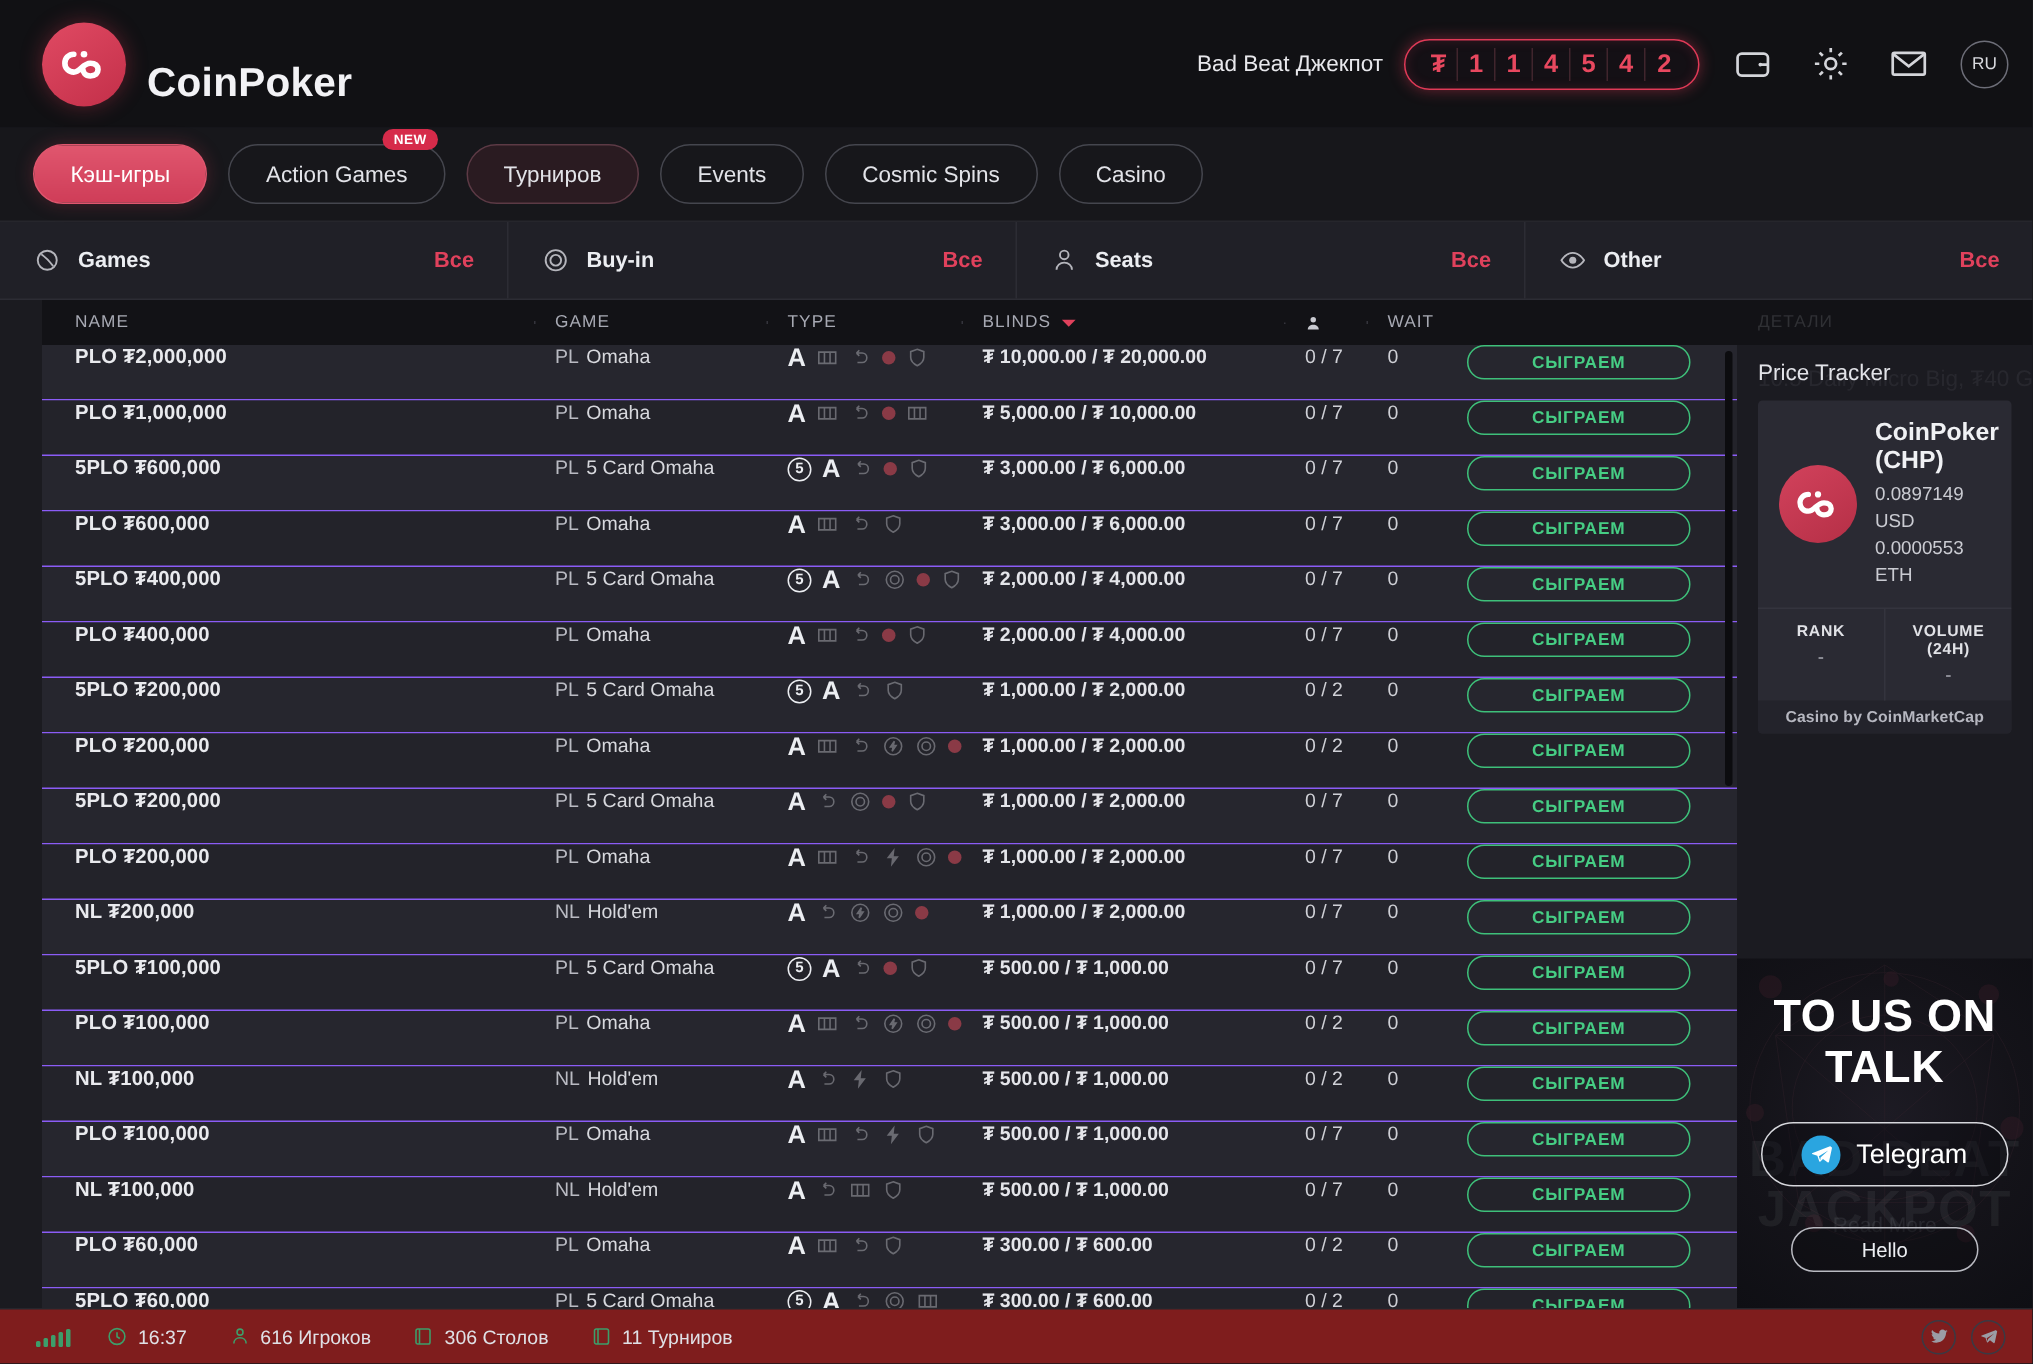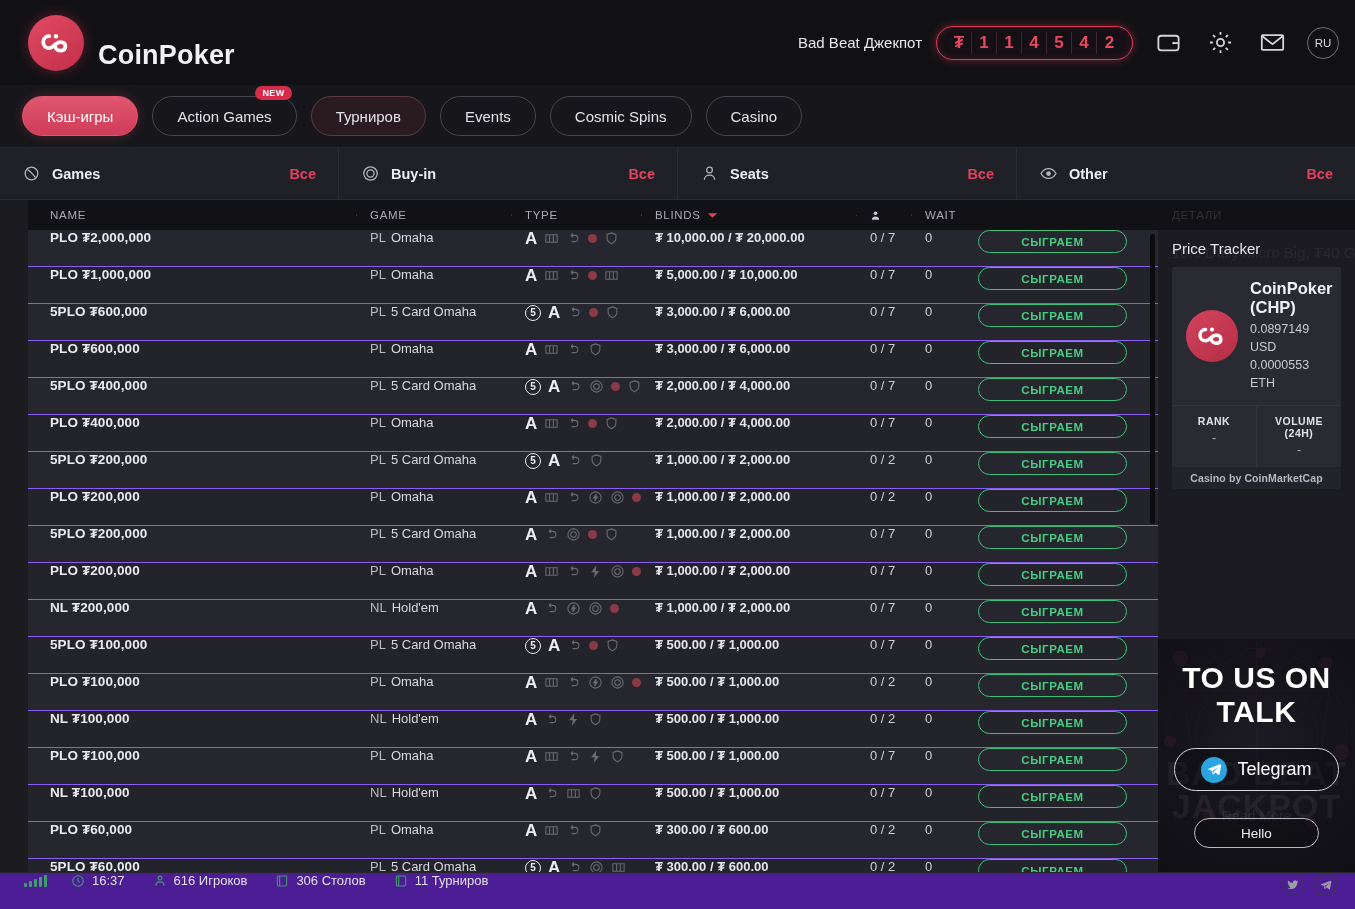--- a/index.html
+++ b/index.html
@@ -201,21 +201,21 @@
     border:1.2px solid #b9bac1; display:flex; align-items:center; justify-content:center;
     font-size:13.5px; color:#eceef2; cursor:pointer; background:rgba(10,10,14,.3);
   }
   .cta-readmore{
     position:absolute; z-index:1; left:0; right:0; bottom:48px; text-align:center;
     font-size:14px; color:rgba(200,203,214,.10);
   }
 
   
   .statusbar{
-    height:37px; flex:0 0 37px; background:#4c1d95; display:flex; align-items:flex-start;
+    height:37px; flex:0 0 37px; background:#7f1d1d; display:flex; align-items:center;
     padding:0 18px; gap:0; font-size:13px; color:#dfe0e5; border-top:1px solid #26262c;
   }
   .sb-item{ display:flex; align-items:center; gap:7px; margin-right:28px; }
   .sb-item svg{ width:14px; height:14px; }
   .sb-bars{ display:flex; align-items:flex-end; gap:2px; height:14px; margin-right:24px; margin-left:6px;}
   .sb-bars i{ width:3px; background:#3d9e6a; display:block; border-radius:1px; }
   .sb-right{ margin-left:auto; display:flex; gap:10px; align-items:center; }
   .sb-soc{ width:23px; height:23px; border-radius:50%; border:1px solid #3a3a44;
     display:flex; align-items:center; justify-content:center; cursor:pointer; }
   .sb-soc svg{ width:12px; height:12px; }

